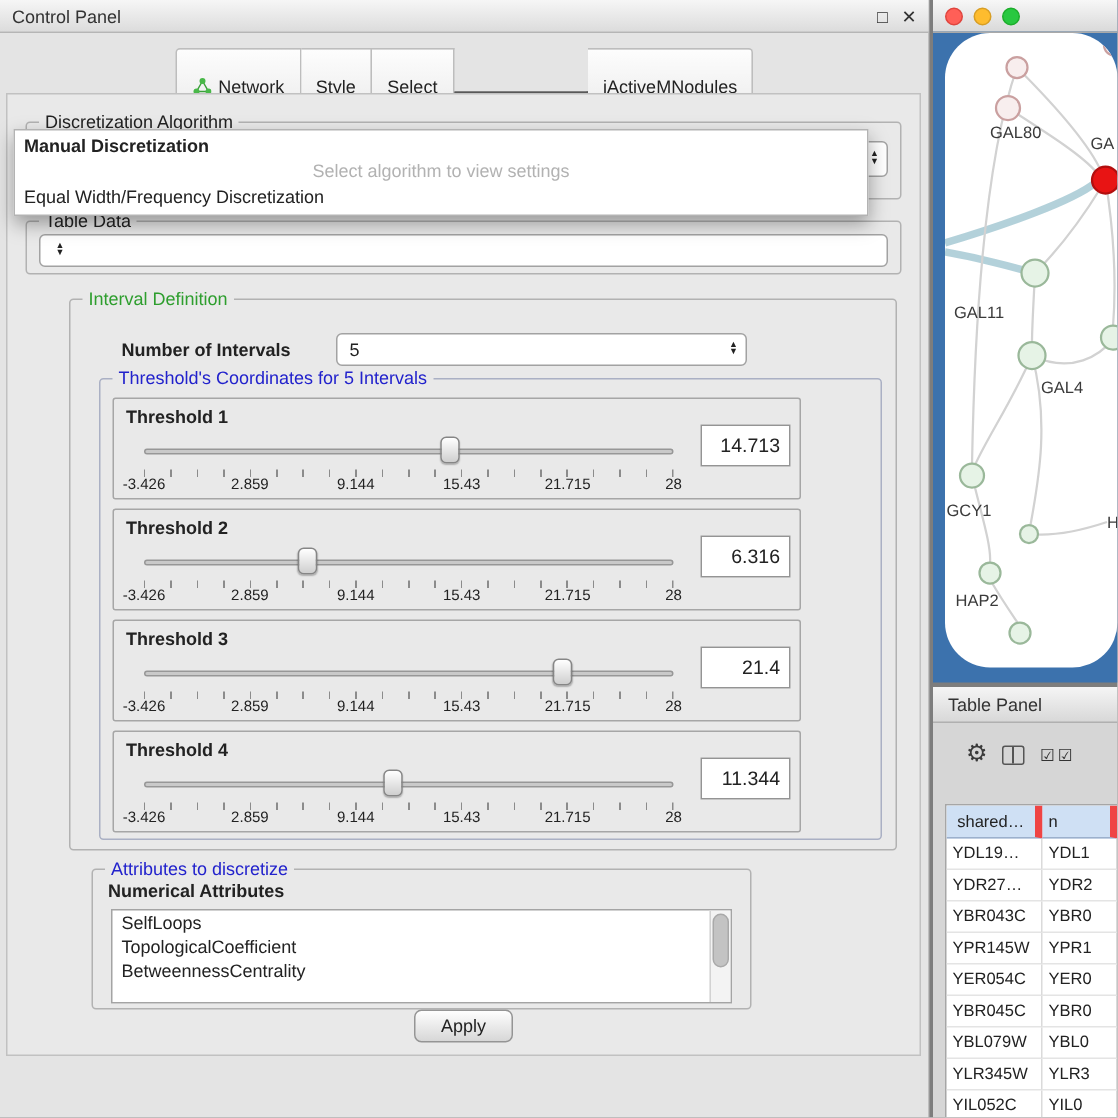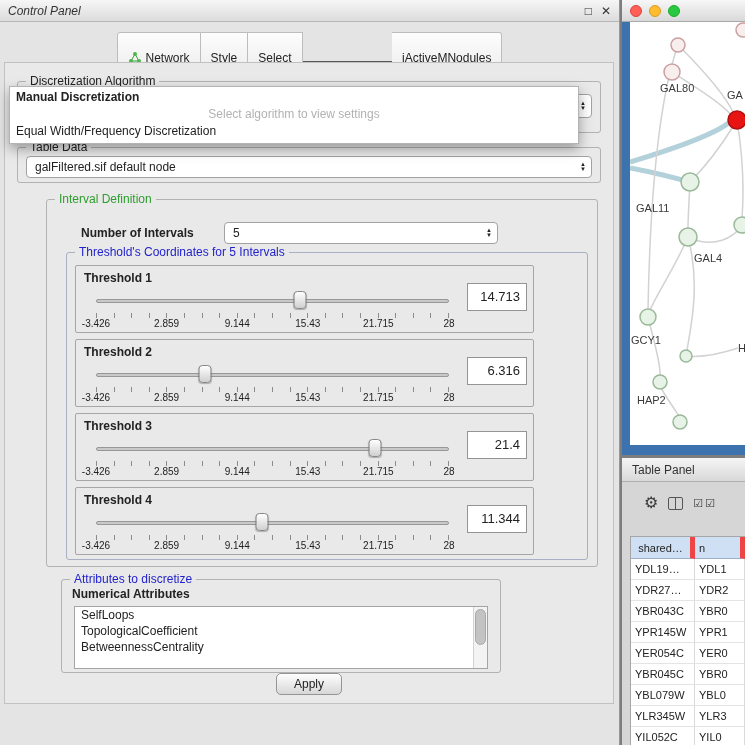--- a/index.html
+++ b/index.html
@@ -11,21 +11,21 @@
     background: #7d7d7d;
     position: relative;
   }
 
   
   .control-panel { position:absolute; left:0; top:0; width:620px; height:745px;
     background:#e4e4e4; border-right:1px solid #979797; }
   .titlebar { position:absolute; top:0; left:0; right:0; height:22px;
     background:linear-gradient(#f6f6f6,#dcdcdc); border-bottom:1px solid #b5b5b5;
     display:flex; align-items:center; padding:0 8px; }
-  .titlebar .title { flex:1; color:#333;font-style:italic; }
+  .titlebar .title { flex:1; color:#333; }
   .wbtn { margin-left:9px; font-size:12px; color:#333; }
 
   .tabstrip { position:absolute; top:32px; left:0; right:0; display:flex; justify-content:center; }
   .tab { display:flex; align-items:center; gap:5px; padding:3px 10px;
     background:linear-gradient(#fdfdfd,#e9e9e9); border:1px solid #bdbdbd; border-left:none;
     color:#222; white-space:nowrap; cursor:default; }
   .tab:first-child { border-left:1px solid #bdbdbd; border-radius:3px 0 0 3px; }
   .tab:last-child  { border-radius:0 3px 3px 0; }
   .tab.selected { background:#6c6c6c; color:#fff; border-color:#585858;margin-top:29px; }
   .net-ic { width:13px; height:12px; }
@@ -106,21 +106,21 @@
 
   
   .network-window { position:absolute; left:622px; top:0; width:123px; height:455px; background:#3c72ad; }
   .nw-titlebar { position:absolute; top:0; left:0; right:0; height:22px;
     background:linear-gradient(#f7f7f7,#d9d9d9); border-bottom:1px solid #a9a9a9;
     display:flex; align-items:center; gap:7px; padding-left:8px; }
   .tl { width:12px; height:12px; border-radius:50%; }
   .tl.red    { background:#ff5f57; border:1px solid #df443d; }
   .tl.yellow { background:#febc2e; border:1px solid #d89e24; }
   .tl.green  { background:#28c840; border:1px solid #1dad2b; }
-  .nw-canvas { position:absolute; left:8px; top:22px; right:0; bottom:10px; background:#fff; overflow:hidden; }
+  .nw-canvas { position:absolute; left:8px; top:22px; right:0; bottom:10px; background:#fff; overflow:hidden;border-radius:30px; }
   .nw-canvas svg { display:block; }
   .edge { fill:none; stroke:#d2d2d2; stroke-width:1.5; }
   .edge.thick { stroke:#a6c9d3; stroke-width:5; opacity:.85; }
   .node { fill:#e6f3e6; stroke:#9ab89a; stroke-width:1.5; }
   .node.pink { fill:#f8eeee; stroke:#caa0a0; }
   .node.red { fill:#e81414; stroke:#b20f0f; }
   .nlabel { font-family:"Liberation Sans",sans-serif; font-size:11px; fill:#3a3a3a; }
 
   
   .table-panel { position:absolute; left:622px; top:458px; width:123px; height:287px;
@@ -197,21 +197,20 @@
 
     <div class="popup">
       <div class="opt bold">Manual Discretization</div>
       <div class="opt placeholder">Select algorithm to view settings</div>
       <div class="opt">Equal Width/Frequency Discretization</div>
     </div>
 
     <div class="group" id="tabledata-group">
       <span class="legend">Table Data</span>
       <div class="combo" id="tabledata-combo">
-        <span class="ctext">galFiltered.sif default node</span>
         <span class="stepper">
           <span>▲</span>
             <span>▼</span>
         </span>
       </div>
     </div>
 
     <div class="group" id="interval-group">
       <span class="legend green">Interval Definition</span>
 

